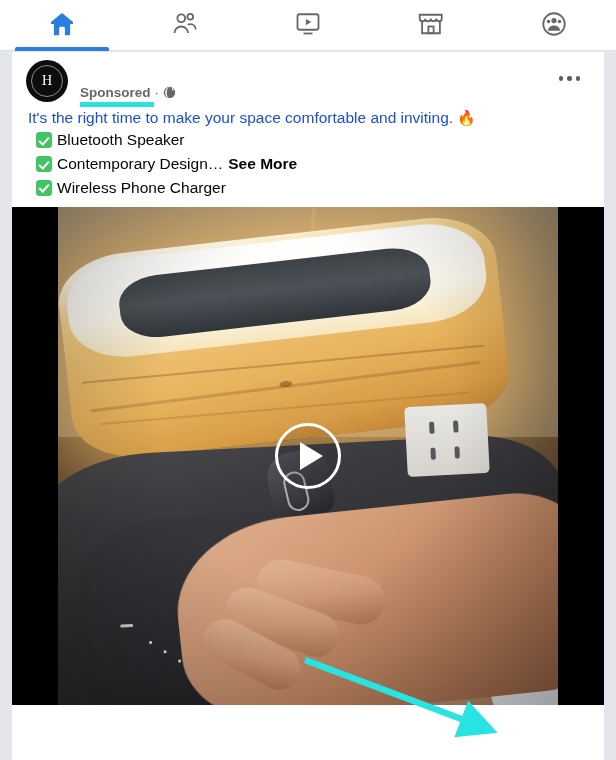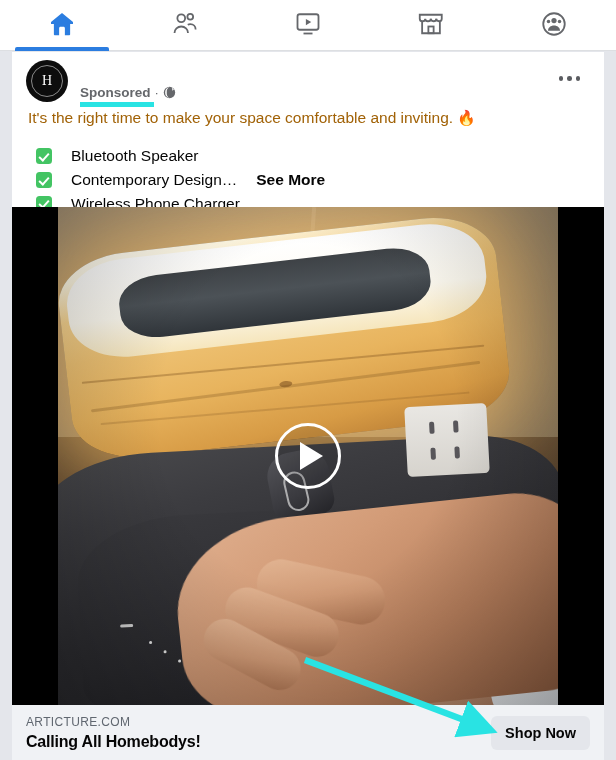--- a/index.html
+++ b/index.html
@@ -77,26 +77,26 @@
   .globe { width: 13px; height: 13px; display: block; }
   .more-dots {
     position: absolute; right: 18px; top: 18px;
     display: flex; gap: 4px; cursor: pointer; padding: 6px;
   }
   .more-dots i { width: 4.5px; height: 4.5px; border-radius: 50%; background: #5a5c60; display:block; }
 
   
   .post-body { padding: 0 16px; }
   .copy-line {
-    font-size: 15.5px; color: #a16207; line-height: 1.32;
-    margin-bottom: 16px;
+    font-size: 15.5px; color: #1d4ed8; line-height: 1.32;
+    margin-bottom: 0;
   }
   .bullet {
     font-size: 15.5px; color: #050505; line-height: 1.52;
-    display: flex; align-items: baseline; gap: 19px; padding-left: 8px;
+    display: flex; align-items: baseline; gap: 5px; padding-left: 8px;
   }
   .check {
     display: inline-block; width: 16px; height: 16px; border-radius: 3.5px;
     background: #43c463; position: relative; top: 3px; flex: none;
   }
   .check::after {
     content: ""; position: absolute; left: 5px; top: 2.5px;
     width: 4px; height: 8px; border: solid #ffffff;
     border-width: 0 2px 2px 0; transform: rotate(42deg);
   }
@@ -395,27 +395,20 @@
           <div class="finger f2"></div>
           <div class="finger f3"></div>
         </div>
         <div class="vignette"></div>
       </div>
       <div class="play-btn">
         <div class="play-tri"></div>
       </div>
     </div>
 
-    <div class="cta">
-      <div class="cta-text">
-        <span class="cta-domain">ARTICTURE.COM</span>
-        <span class="cta-title">Calling All Homebodys!</span>
-      </div>
-      <button class="shop-btn">Shop Now</button>
-    </div>
   </div>
 
   <svg class="arrow-svg" viewBox="0 0 616 760">
     <defs>
       <marker id="ah" markerWidth="6" markerHeight="6" refX="3.1" refY="3" orient="auto">
         <path d="M0,0 L6,3 L0,6 z" fill="#29e3e3"></path>
       </marker>
     </defs>
     <line x1="305" y1="660" x2="480" y2="726" stroke="#29e3e3" stroke-width="6.5" marker-end="url(#ah)"></line>
   </svg>

